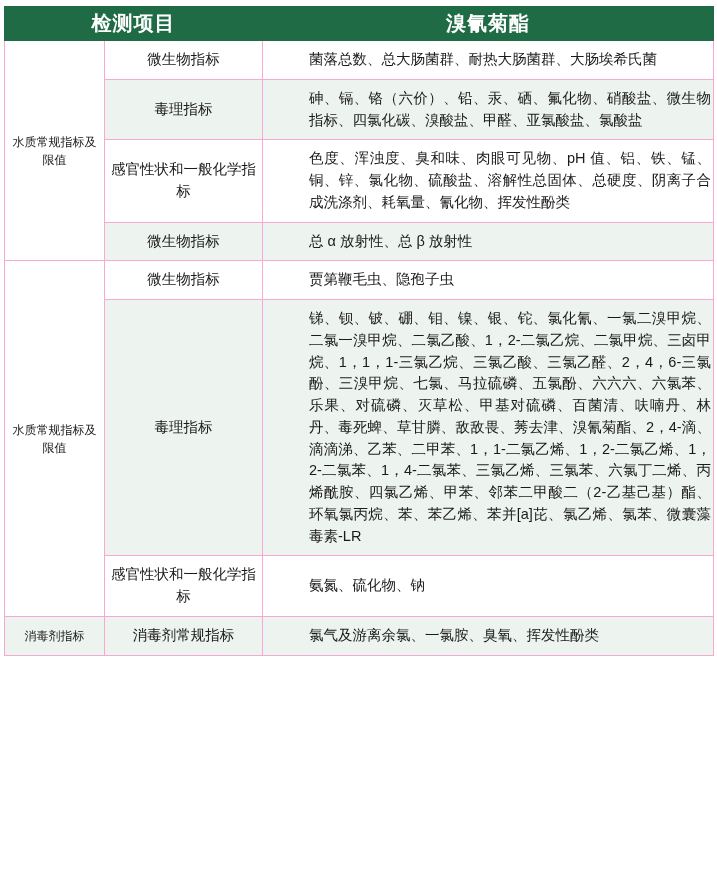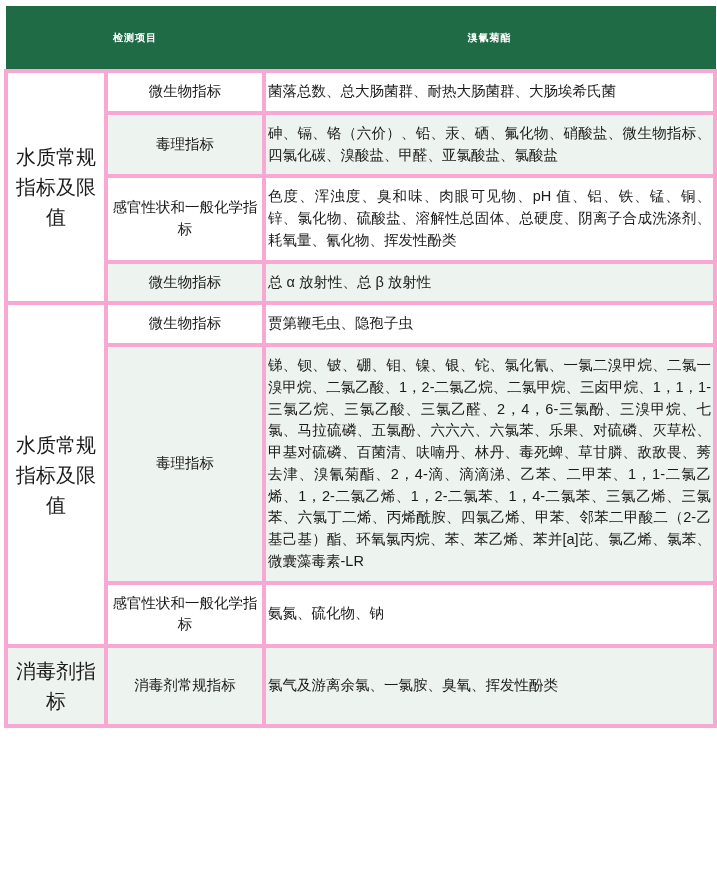--- a/index.html
+++ b/index.html
@@ -22,37 +22,37 @@
     border-collapse: collapse;
     width: 709px;
     table-layout: fixed;
     font-size: 14.5px;
     color: #1a1a1a;
   }
   table.wq th {
     background: #1f6b46;
     color: #ffffff;
     font-weight: bold;
-    font-size: 10px;
+    font-size: 20px;
     text-align: center;
-    padding: 24px 6px;
+    padding: 3px 6px;
     border: 1px solid #1f6b46;
     letter-spacing: 1px;
   }
   table.wq td {
-    border: 4px solid #f9a8d4;
+    border: 1px solid #f9a8d4;
     vertical-align: middle;
     padding: 8px 2px;
     line-height: 1.5;
   }
   td.cat {
     width: 100px;
     text-align: center;
     background: #ffffff;
-    font-size: 20px;
+    font-size: 12px;
   }
   td.sub {
     width: 126px;
     text-align: center;
     font-size: 14.5px;
   }
   td.content {
     text-align: left;
     font-size: 14.5px;
   }
@@ -62,20 +62,21 @@
   tr.plain td {
     background: #ffffff;
   }
   .col1 { width: 100px; }
   .col2 { width: 158px; }
   .col3 { width: 451px; }
   .content-text {
     display: block;
     text-align: justify;
     text-justify: inter-ideograph;
+    margin-left: 44px;
   }
 </style>
 </head>
 <body>
 
 <div class="sheet">
   <table class="wq">
     <colgroup>
       <col class="col1">
       <col class="col2">

